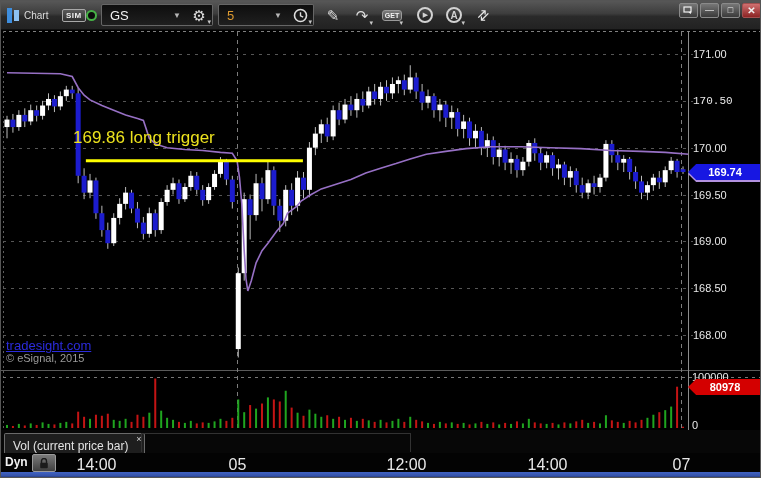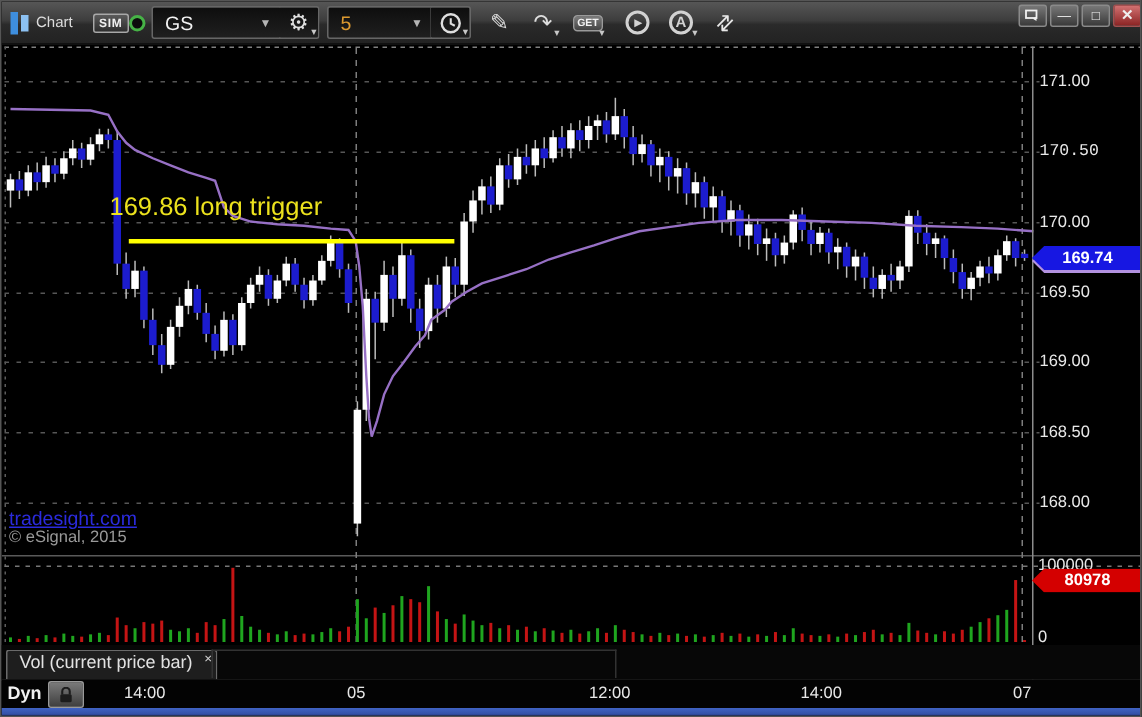--- a/index.html
+++ b/index.html
@@ -66,30 +66,30 @@
      clip-path:polygon(0 50%,11% 0,100% 0,100% 100%,11% 100%);}
   #ma-badge{top:145px;background:#b392e0;color:#14142a;margin-top:20px;}
   #last-badge{top:163px;background:#1717e2;color:#fff;}
   #vol-badge{top:378px;background:#d40000;color:#fff;}
   #vol-max-label{left:691px;top:370px;}
   #vol-min-label{left:691px;top:418px;}
   
   #tabstrip{position:absolute;left:0;top:429px;width:761px;height:23px;background:#070707;z-index:2;}
   #vol-tab{position:absolute;left:3px;top:3px;height:20px;background:#1e1e1e;border:1px solid #6a6a6a;
      border-bottom:none;border-radius:2px 2px 0 0;box-sizing:border-box;color:#e2e2e2;font-size:12px;
-     display:flex;align-items:flex-start;padding:0 16px 0 8px;}
+     display:flex;align-items:flex-end;padding:0 16px 0 8px;}
   #vol-tab .x{position:absolute;right:3px;top:0px;font-size:9px;color:#cfcfcf;}
   #empty-tab-area{position:absolute;left:140px;top:3px;width:270px;height:19px;border:1px solid #323232;
      border-bottom:none;box-sizing:border-box;}
   
   #bottombar{position:absolute;left:0;top:452px;width:761px;height:19px;background:#030303;z-index:2;}
   #dyn-label{position:absolute;left:4px;top:2px;color:#f0f0f0;font-size:12px;font-weight:bold;}
   #lock-btn{position:absolute;left:31px;top:1px;width:22px;height:16px;border:1px solid #9a9a9a;border-radius:2px;
      background:linear-gradient(#7a7a7a,#3f3f3f);display:flex;align-items:center;justify-content:center;}
-  .tlabel{position:absolute;top:3px;color:#e8e8e8;font-size:11px;transform:translateX(-50%);}
+  .tlabel{position:absolute;top:3px;color:#e8e8e8;font-size:16px;transform:translateX(-50%);}
   #bluestrip{position:absolute;left:0;top:471px;width:761px;height:7px;
      background:linear-gradient(#4063c4 0%,#3552a8 55%,#101d4e 100%);z-index:2;}
 </style>
 </head>
 <body>
 
 <div id="win">
 
   <div id="toolbar">
     <div class="tb" id="win-icon">

